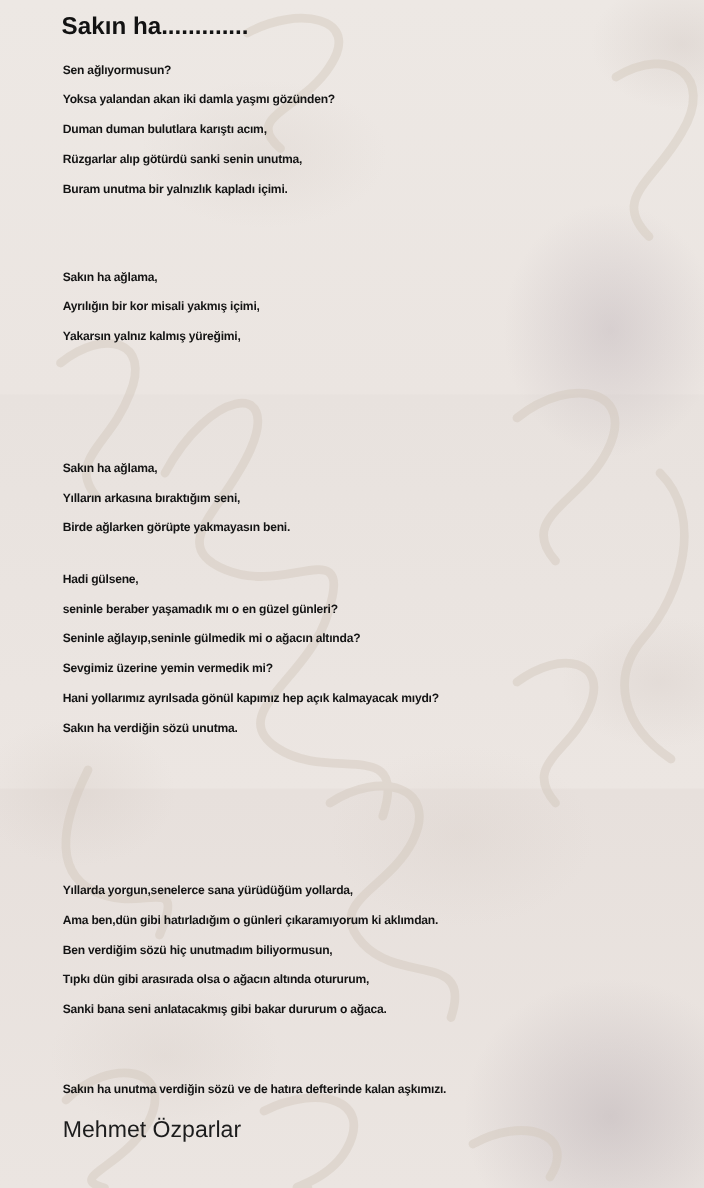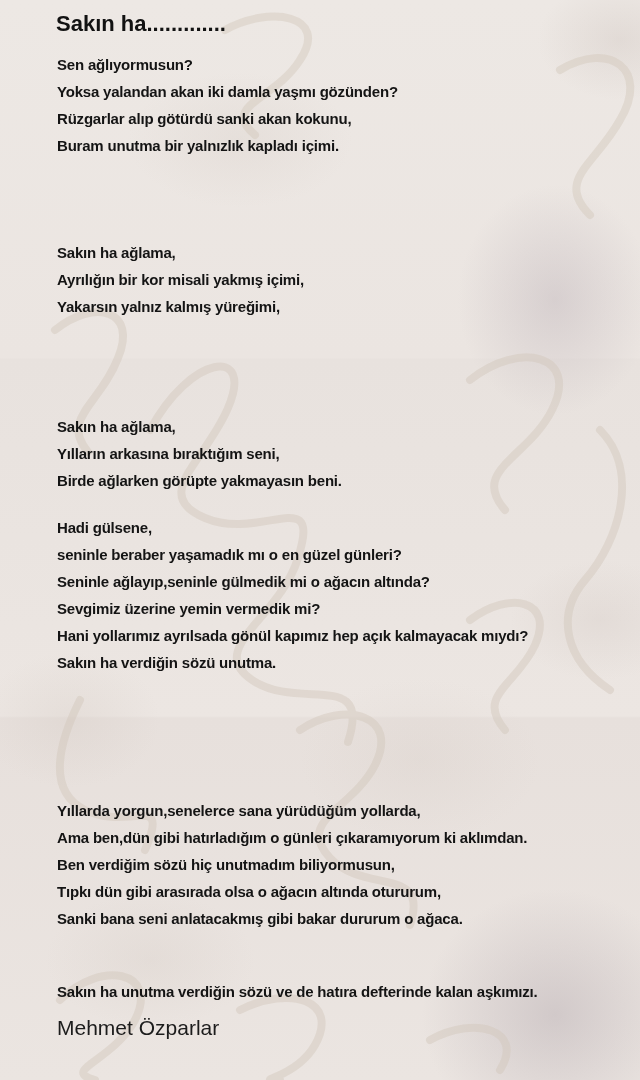--- a/index.html
+++ b/index.html
@@ -47,21 +47,21 @@
     color: #121212;
     letter-spacing: 0;
   }
   .stanza {
     position: absolute;
     left: 57px;
     right: 10px;
   }
   .stanza p {
     margin: 0;
-    font-size: 15px;
+    font-size: 11px;
     line-height: 27px;
     font-weight: 700;
     color: #141414;
     letter-spacing: -0.2px;
     white-space: nowrap;
   }
   .s1 { top: 51px; }
   .s2 { top: 239px; }
   .s3 { top: 413px; }
   .s4 { top: 514px; }
@@ -98,21 +98,22 @@
       <path d="M470 620 C 510 590, 555 600, 535 645 C 517 685, 475 695, 505 730"></path>
       <path d="M430 1040 C 475 1015, 525 1030, 500 1070"></path>
     </g>
   </svg>
 
   <h1 class="title">Sakın ha.............</h1>
 
   <div class="stanza s1">
     <p>Sen ağlıyormusun?</p>
     <p>Yoksa yalandan akan iki damla yaşmı gözünden?</p>
-    <p>Rüzgarlar alıp götürdü sanki akan kokunu,</p>
+    <p>Duman duman bulutlara karıştı acım,</p>
+    <p>Rüzgarlar alıp götürdü sanki senin unutma,</p>
     <p>Buram unutma bir yalnızlık kapladı içimi.</p>
   </div>
 
   <div class="stanza s2">
     <p>Sakın ha ağlama,</p>
     <p>Ayrılığın bir kor misali yakmış içimi,</p>
     <p>Yakarsın yalnız kalmış yüreğimi,</p>
   </div>
 
   <div class="stanza s3">

